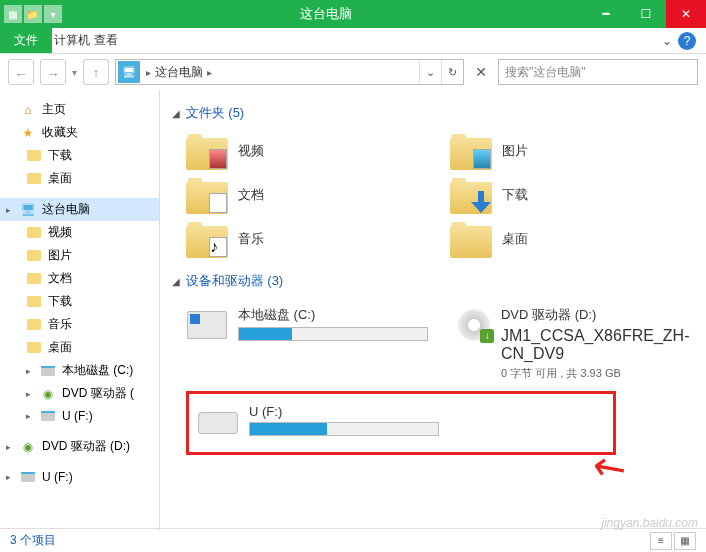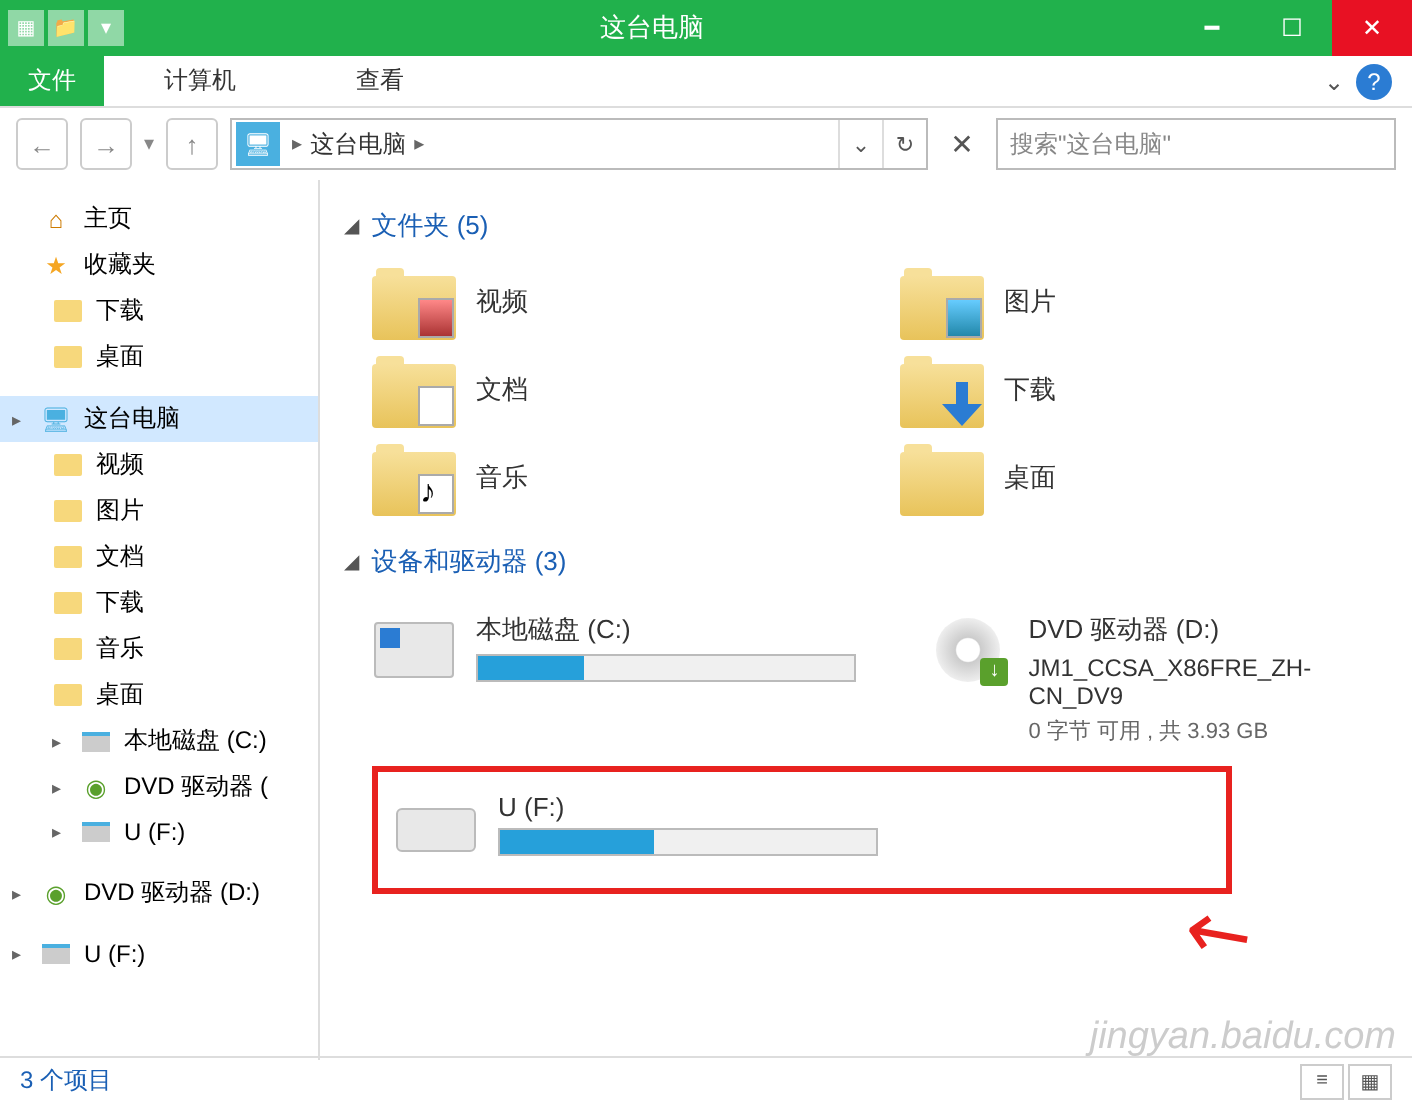--- a/index.html
+++ b/index.html
@@ -10,21 +10,21 @@
 .titlebar .sys-icons { display: flex; gap: 2px; padding: 0 4px; }
 .titlebar .sys-icon { width: 18px; height: 18px; display: flex; align-items: center; justify-content: center; background: rgba(255,255,255,0.5); font-size: 10px; }
 .titlebar .title { flex: 1; text-align: center; font-size: 13px; }
 .titlebar .win-btns { display: flex; }
 .titlebar .win-btn { width: 40px; height: 28px; display: flex; align-items: center; justify-content: center; font-size: 12px; }
 .titlebar .win-btn.close { background: #e81123; }
 
 
 .ribbon { height: 26px; background: #fff; display: flex; align-items: center; border-bottom: 1px solid #ddd; }
 .ribbon .file-tab { background: #21b14c; color: #fff; padding: 4px 14px; font-size: 12px; height: 100%; display: flex; align-items: center; }
-.ribbon .tab { padding: 4px 30px; font-size: 12px; color: #333; }
+.ribbon .tab { padding: 4px 2px; font-size: 12px; color: #333; }
 .ribbon .spacer { flex: 1; }
 .ribbon .help-group { display: flex; align-items: center; gap: 6px; padding-right: 10px; }
 .ribbon .chev { color: #555; font-size: 12px; }
 .ribbon .help { width: 18px; height: 18px; border-radius: 50%; background: #2b7cd3; color: #fff; font-size: 12px; display: flex; align-items: center; justify-content: center; }
 
 
 .navbar { height: 36px; display: flex; align-items: center; padding: 4px 8px; gap: 6px; }
 .nav-btn { width: 26px; height: 26px; border: 1px solid #ccc; border-radius: 3px; display: flex; align-items: center; justify-content: center; color: #888; font-size: 13px; }
 .addrbar { flex: 1; border: 1px solid #bbb; height: 26px; display: flex; align-items: center; }
 .addrbar .pc-icon { width: 22px; height: 22px; background: #4ab0e0; margin: 0 2px; display: flex; align-items: center; justify-content: center; font-size: 11px; color: #fff; }
@@ -86,21 +86,21 @@
 
 .highlight-box { border: 3px solid #e8221f; padding: 4px 8px; margin-top: 4px; width: 430px; }
 
 .red-arrow { position: absolute; right: 80px; bottom: 40px; color: #e8221f; font-size: 40px; transform: rotate(-35deg); }
 
 
 .statusbar { position: absolute; bottom: 0; left: 0; right: 0; height: 24px; border-top: 1px solid #ddd; display: flex; align-items: center; padding: 0 10px; font-size: 12px; color: #1a5fb4; }
 .statusbar .spacer3 { flex: 1; }
 .statusbar .view-btn { width: 22px; height: 18px; border: 1px solid #ccc; margin-left: 2px; display: flex; align-items: center; justify-content: center; font-size: 10px; color: #555; }
 
-.watermark { position: absolute; right: 8px; bottom: 22px; color: #ccc; font-size: 19px; font-style: italic; }
+.watermark { position: absolute; right: 8px; bottom: 22px; color: #ccc; font-size: 12px; font-style: italic; }
 </style>
 </head>
 <body>
 
 <div class="titlebar">
   <div class="sys-icons">
     <div class="sys-icon">▦</div>
     <div class="sys-icon">📁</div>
     <div class="sys-icon">▾</div>
   </div>
@@ -317,21 +317,21 @@
                 <div class="drive-bar-fill" style="width:28%"></div>
               </div>
           </div>
         </div>
         <div class="dvd-item">
           <div class="drive-icon">
               <div class="drive-dvd"></div>
             </div>
           <div class="dvd-info">
             <div class="drive-name">DVD 驱动器 (D:)</div>
-            <div class="drive-name" style="font-size:12px">JM1_CCSA_X86FRE_ZH-CN_DV9</div>
+            <div class="drive-name" style="font-size:16px">JM1_CCSA_X86FRE_ZH-CN_DV9</div>
             <div class="drive-stats">0 字节 可用 , 共 3.93 GB</div>
           </div>
         </div>
       </div>
 
       <div class="highlight-box">
         <div class="drive-item">
           <div class="drive-icon">
               <div class="drive-ext"></div>
             </div>

